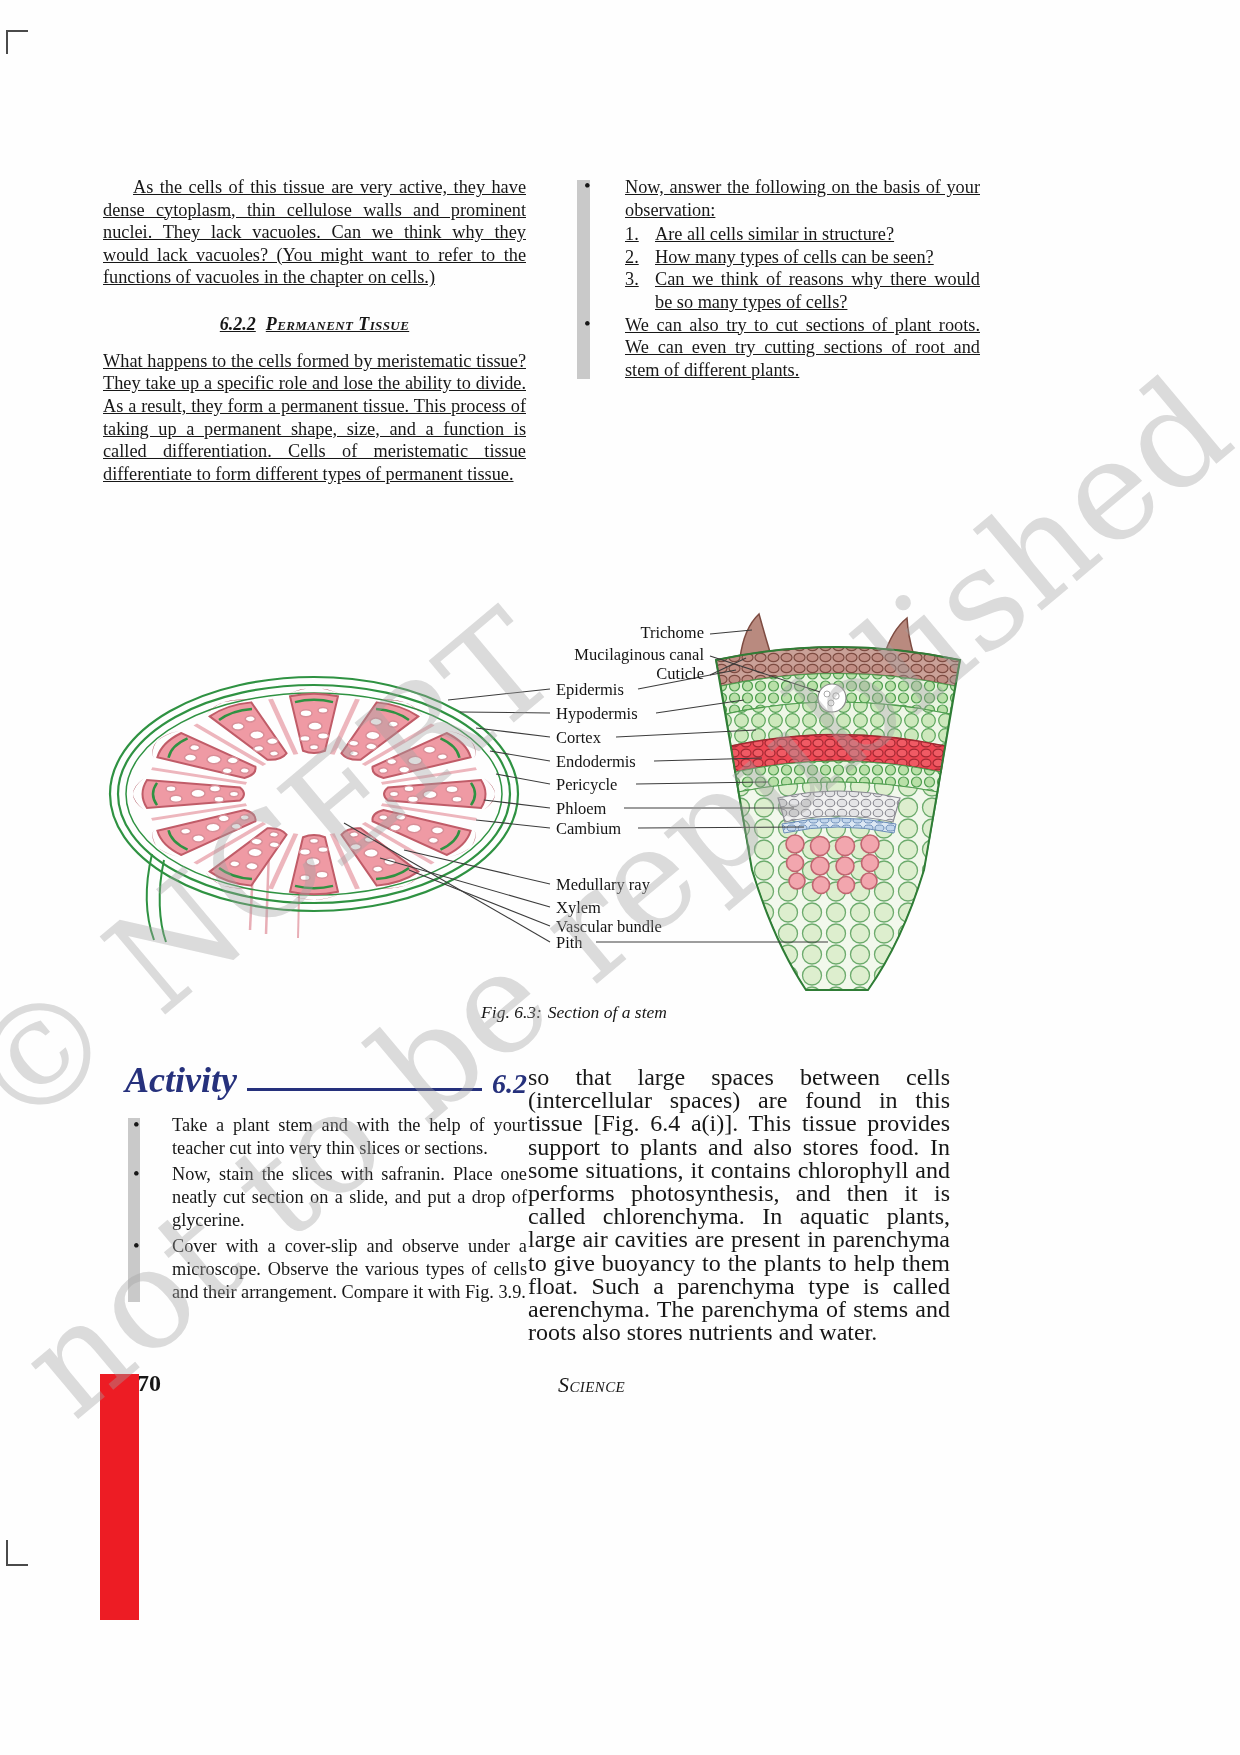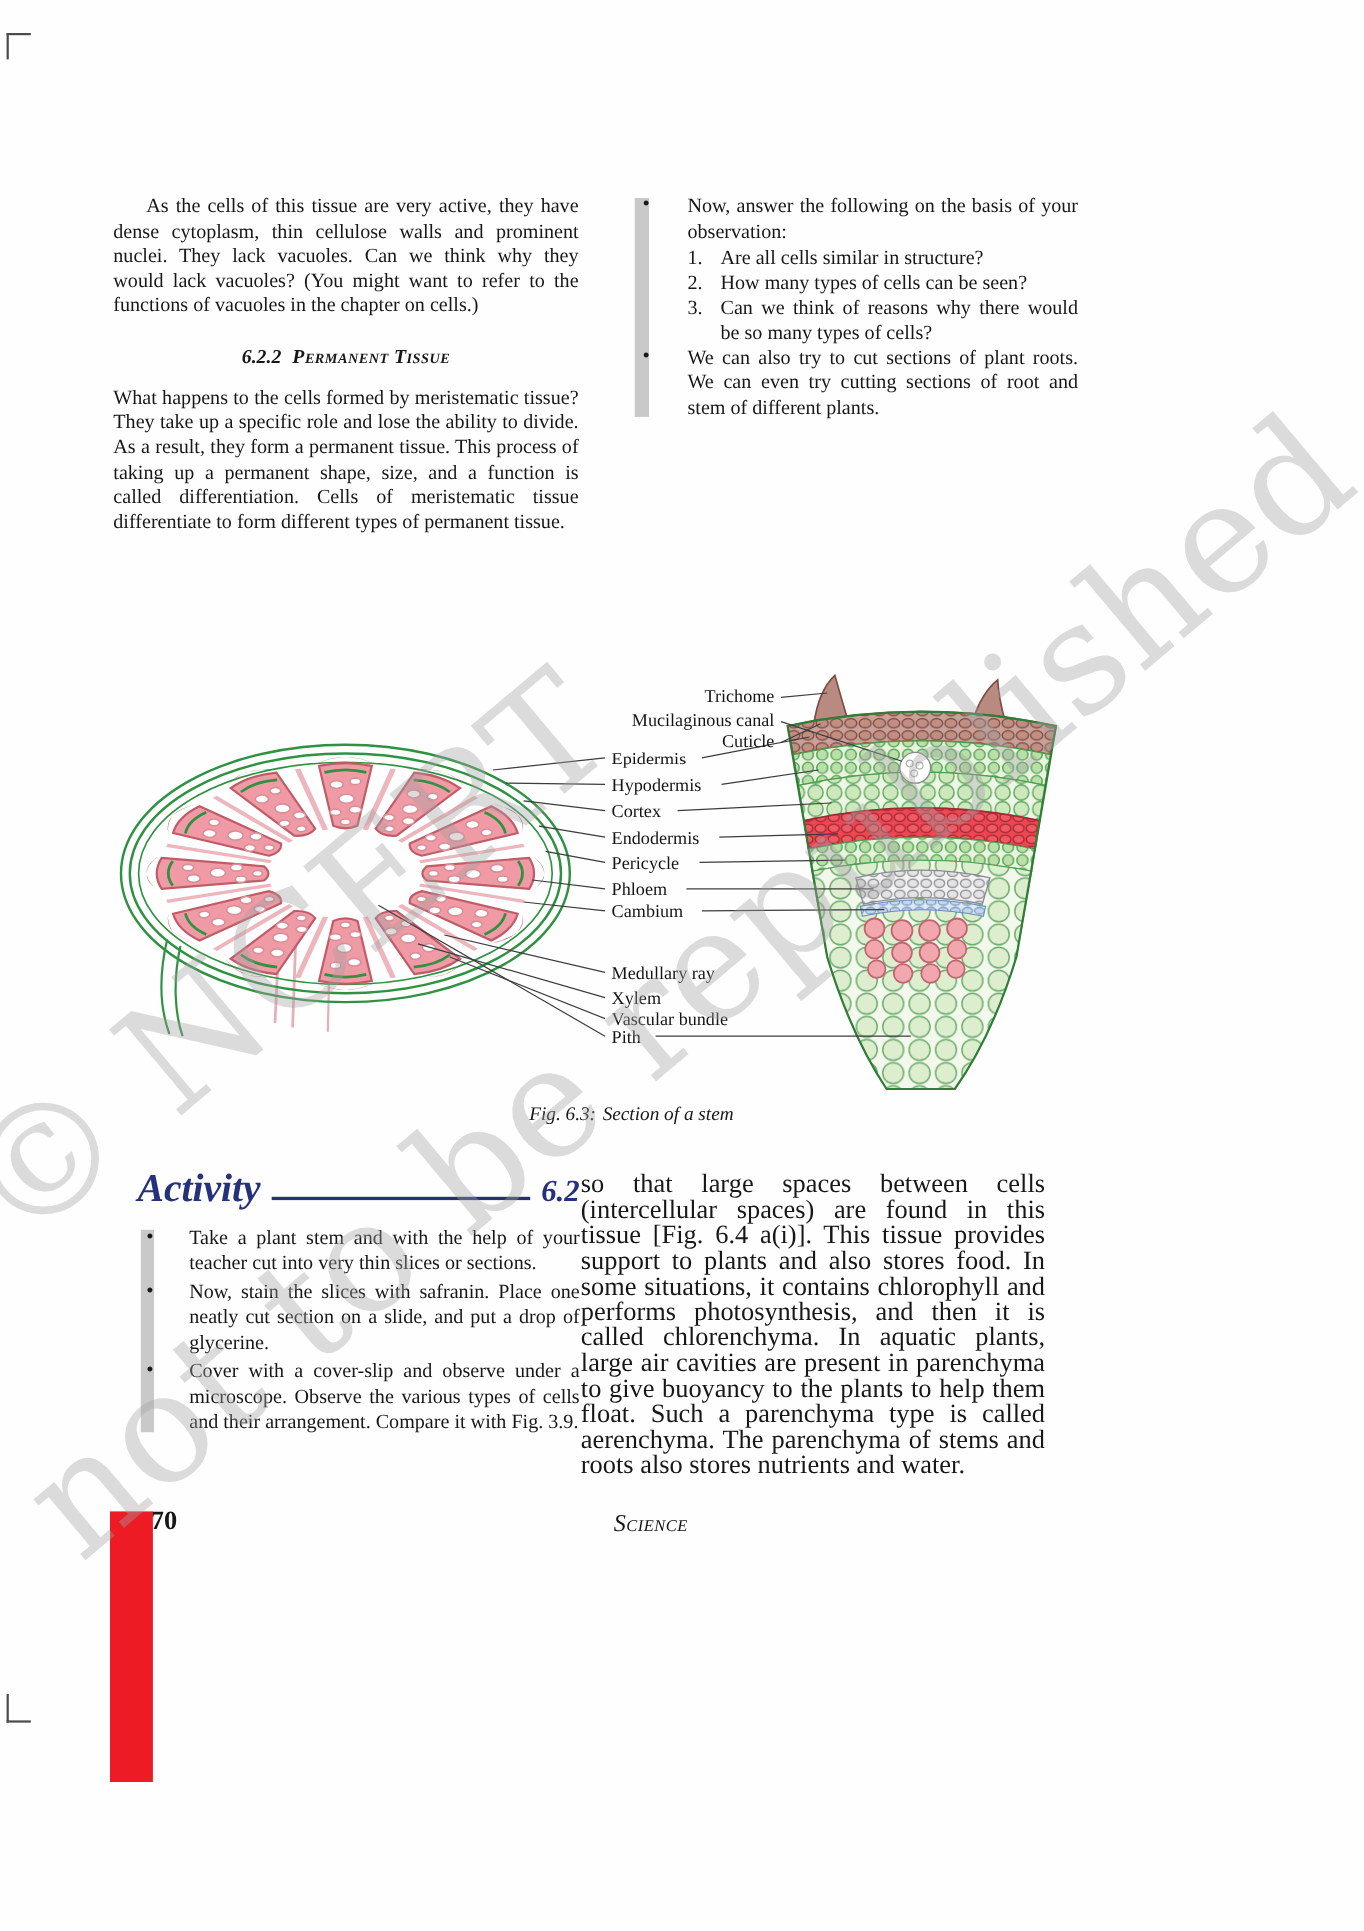--- a/index.html
+++ b/index.html
@@ -6,21 +6,21 @@
   html,body{background:#ffffff;}
   .page{
     position:relative;width:1240px;height:1755px;background:#fefefe;overflow:hidden;
     font-family:"Liberation Serif","DejaVu Serif",serif;color:#171717;
   }
   
   .crop{position:absolute;}
   .crop-tl{left:6px;top:30px;width:22px;height:24px;border-left:2px solid #4a4a4a;border-top:2px solid #4a4a4a;}
   .crop-bl{left:6px;top:1540px;width:22px;height:26px;border-left:2px solid #4a4a4a;border-bottom:2px solid #4a4a4a;}
   
-  .col{position:absolute;text-align:justify;font-size:18.3px;line-height:22.6px;}
+  .col{position:absolute;text-align:justify;font-size:18.3px;line-height:22.6px;text-decoration:underline;}
   #col-left-top{left:103px;top:176px;width:423px;}
   #col-right-top{left:558px;top:176px;width:422px;}
   .indent-first{text-indent:30px;}
   h2.sec{font-size:18px;font-weight:bold;font-style:italic;margin:26px 0 15px 0;text-align:center;line-height:1.1;}
   h2.sec .secnum{margin-right:10px;}
   .sc{font-variant:small-caps;letter-spacing:0.4px;}
   
   .bullet-block{position:relative;padding-left:67px;text-align:justify;}
   .bullet-block .bar{position:absolute;left:19px;top:4px;bottom:2px;width:13px;background:#c9c9c9;}
   .b-item{position:relative;margin-bottom:2px;}

